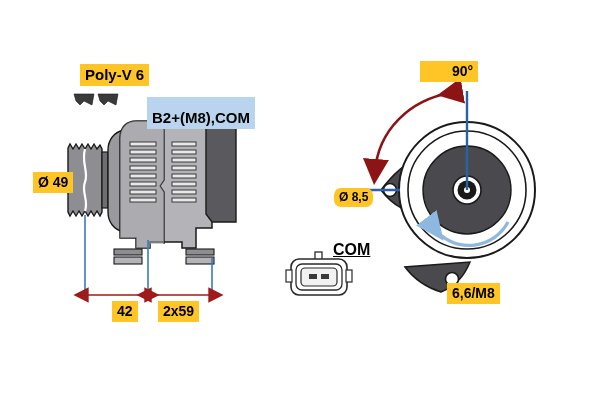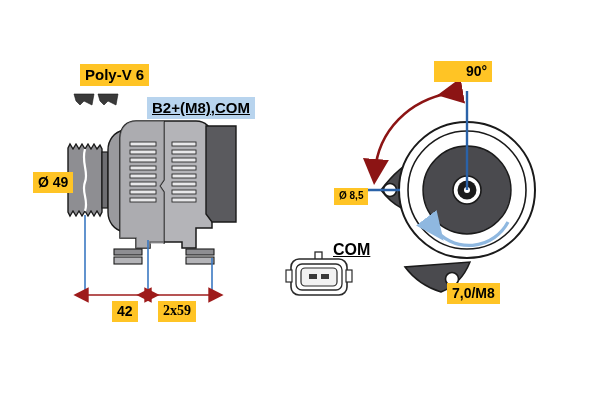--- a/index.html
+++ b/index.html
@@ -32,34 +32,33 @@
     display: flex;
     align-items: center;
     justify-content: center;
   }
   .label-yellow {
     background: #ffc425;
     padding: 3px 5px 4px 5px;
   }
   .label-blue {
     background: #b8d4ee;
-    padding: 3px 5px 4px 5px;
-    text-decoration: underline;
+    padding: 13px 5px 4px 5px;
   }
   .label-plain {
     background: transparent;
     text-decoration: underline;
   }
   #lbl-polyv   { left: 80px;  top: 64px;  font-size: 15px; }
   #lbl-b2      { left: 147px; top: 97px;  font-size: 15px; }
   #lbl-d49     { left: 33px;  top: 172px; font-size: 14px; text-align: right; }
   #lbl-42      { left: 112px; top: 301px; font-size: 14px; text-align: right; }
-  #lbl-2x59    { left: 158px; top: 301px; font-size: 14px; font-family: Liberation Serif, serif; }
-  #lbl-90      { left: 434px; top: 61px;  font-size: 14px; padding-left: 32px; }
-  #lbl-d85     { left: 334px; top: 188px; font-size: 10px; }
+  #lbl-2x59    { left: 158px; top: 301px; font-size: 14px; }
+  #lbl-90      { left: 420px; top: 61px;  font-size: 14px; padding-left: 32px; }
+  #lbl-d85     { left: 334px; top: 188px; font-size: 12px; border-radius: 7px; }
   #lbl-85m8    { left: 447px; top: 283px; font-size: 14px; }
   #lbl-com     { left: 333px; top: 242px; font-size: 16px; }
 </style>
 </head>
 <body>
 
 <div id="canvas">
 
   <svg class="layer" viewBox="0 0 600 400" xmlns="http://www.w3.org/2000/svg">
     <defs>
@@ -221,17 +220,17 @@
   <div class="label label-yellow" id="lbl-d49">Ø 49</div>
 
   <div class="label label-yellow" id="lbl-42">42</div>
 
   <div class="label label-yellow" id="lbl-2x59">2x59</div>
 
   <div class="label label-yellow" id="lbl-90">90°</div>
 
   <div class="label label-yellow" id="lbl-d85">Ø 8,5</div>
 
-  <div class="label label-yellow" id="lbl-85m8">7,0/M8</div>
+  <div class="label label-yellow" id="lbl-85m8">6,6/M8</div>
 
   <div class="label label-plain" id="lbl-com">COM</div>
 
 </div>
 
 </body></html>

